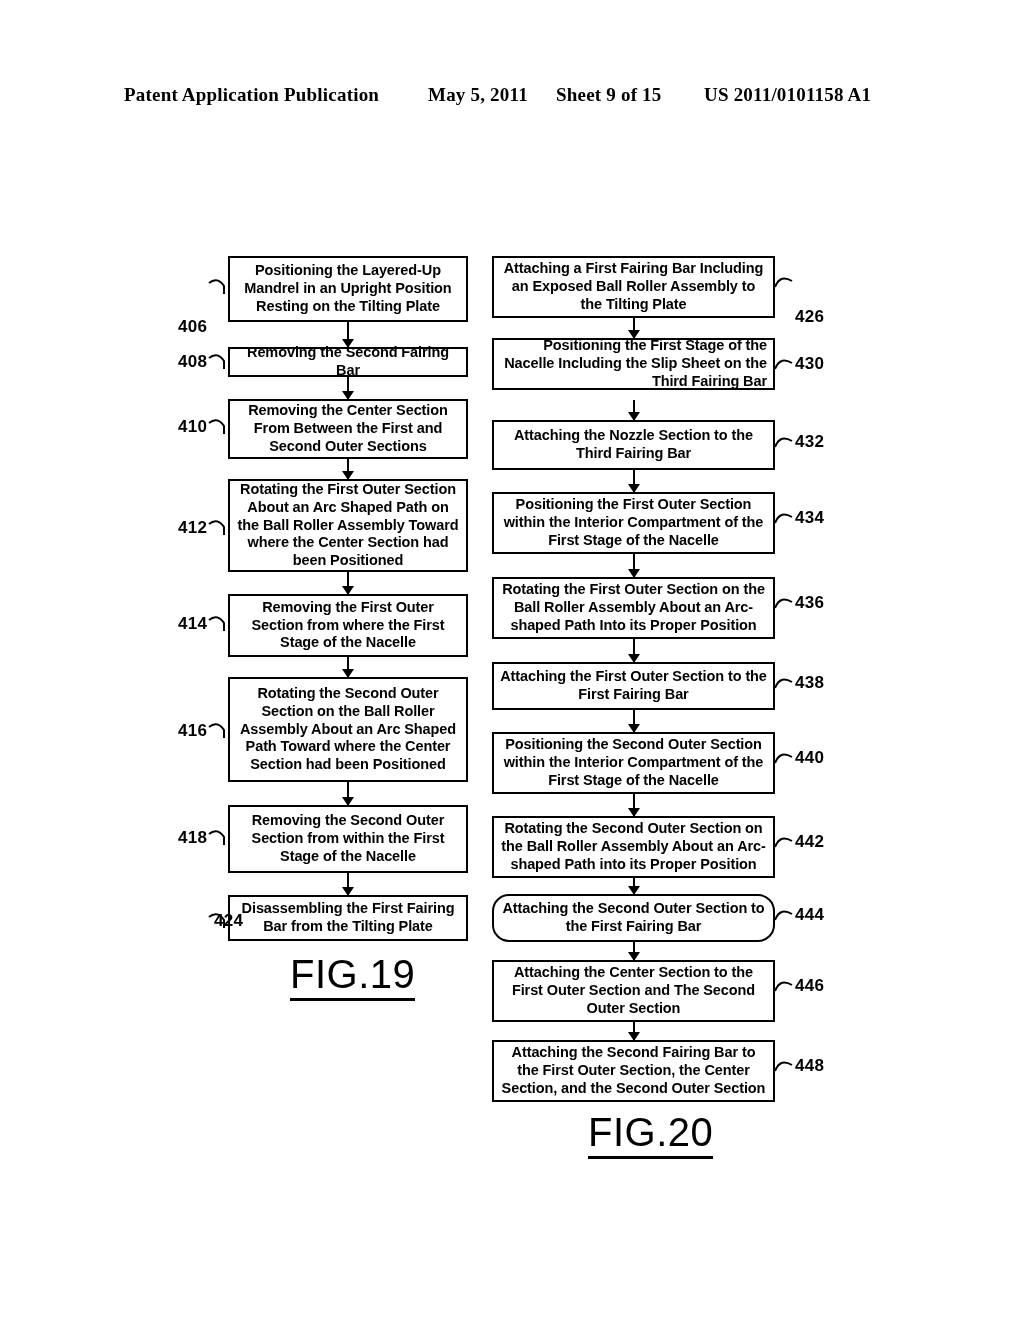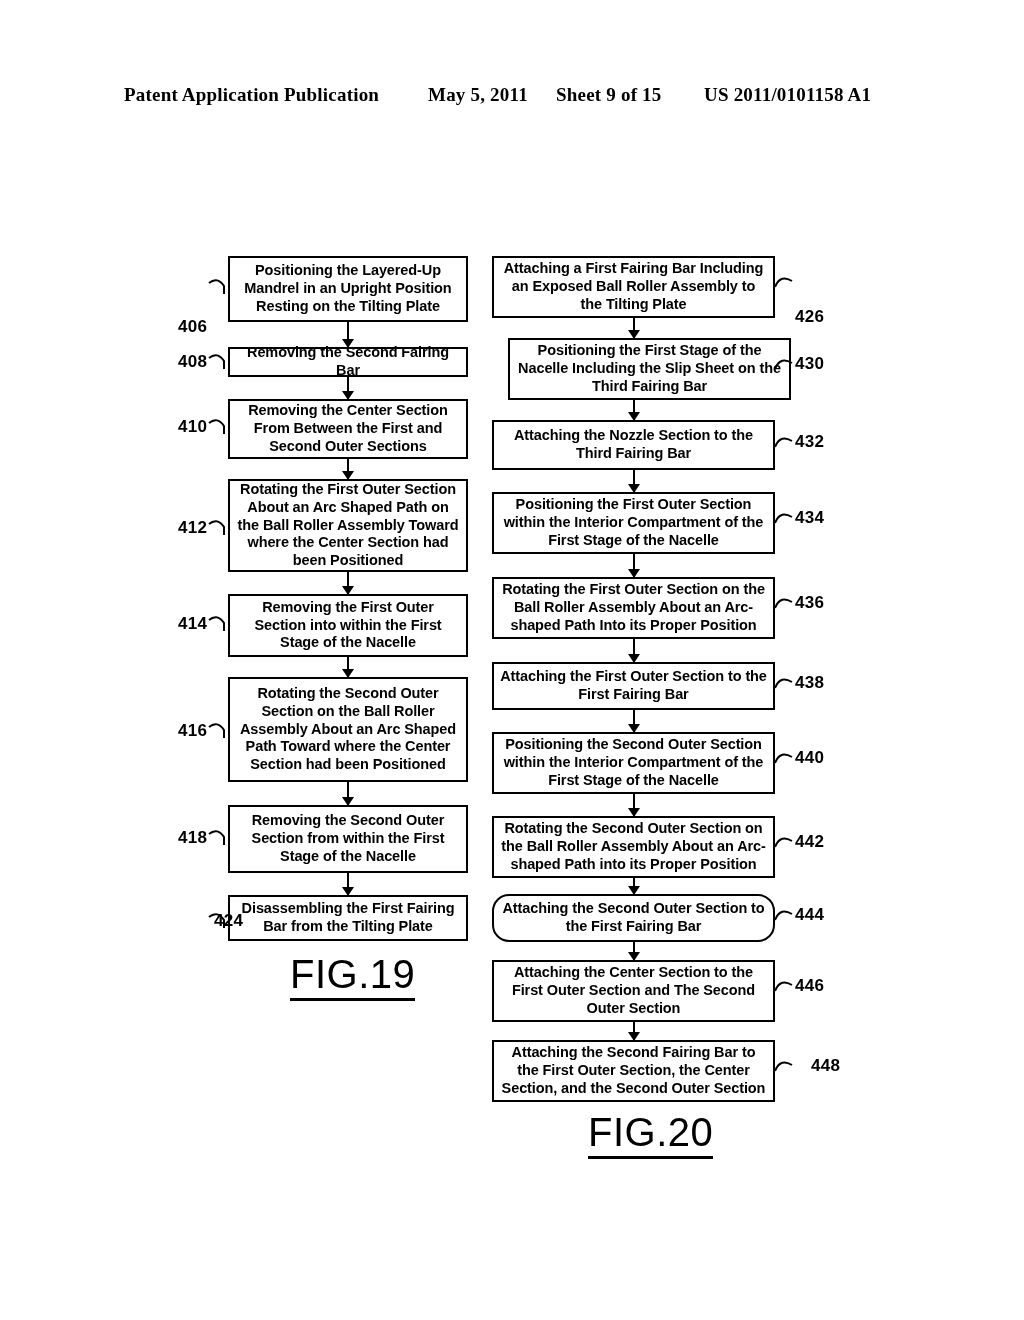--- a/index.html
+++ b/index.html
@@ -158,21 +158,21 @@
   </div>
   <div class="ref-num" style="left:178px; top:518px;">412</div>
   <div class="ref-lead" style="left:208px; top:519px;">
     <svg width="26" height="16" viewBox="0 0 26 16">
         <path d="M1 5 C7 0, 12 2, 16 8 L16 16" fill="none" stroke="#000" stroke-width="2"></path>
       </svg>
   </div>
   <div class="connector" style="left:347px; top:572px; height:22px;"></div>
 
   <div class="flow-node" style="left:228px; top:594px; width:240px; height:63px;">
-    <span class="node-text">Removing the First Outer Section into within the First Stage of the Nacelle</span>
+    <span class="node-text">Removing the First Outer Section from where the First Stage of the Nacelle</span>
   </div>
   <div class="ref-num" style="left:178px; top:614px;">414</div>
   <div class="ref-lead" style="left:208px; top:615px;">
     <svg width="26" height="16" viewBox="0 0 26 16">
         <path d="M1 5 C7 0, 12 2, 16 8 L16 16" fill="none" stroke="#000" stroke-width="2"></path>
       </svg>
   </div>
   <div class="connector" style="left:347px; top:657px; height:20px;"></div>
 
   <div class="flow-node" style="left:228px; top:677px; width:240px; height:105px;">
@@ -219,21 +219,21 @@
     <span class="node-text">Attaching a First Fairing Bar Including an Exposed Ball Roller Assembly to the Tilting Plate</span>
   </div>
   <div class="ref-num" style="left:795px; top:279px;margin-top:28px;">426</div>
   <div class="ref-lead" style="left:774px; top:275px;">
     <svg width="26" height="16" viewBox="0 0 26 16">
         <path d="M1 12 C5 2, 11 2, 18 6" fill="none" stroke="#000" stroke-width="2"></path>
       </svg>
   </div>
   <div class="connector" style="left:633px; top:318px; height:20px;"></div>
 
-  <div class="flow-node" style="left:508px; top:338px; width:283px; height:62px;">
+  <div class="flow-node" style="left:492px; top:338px; width:283px; height:52px;text-align:right;">
     <span class="node-text">Positioning the First Stage of the Nacelle Including the Slip Sheet on the Third Fairing Bar</span>
   </div>
   <div class="ref-num" style="left:795px; top:354px;">430</div>
   <div class="ref-lead" style="left:774px; top:357px;">
     <svg width="26" height="16" viewBox="0 0 26 16">
         <path d="M1 12 C5 2, 11 2, 18 6" fill="none" stroke="#000" stroke-width="2"></path>
       </svg>
   </div>
   <div class="connector" style="left:633px; top:400px; height:20px;"></div>
 
@@ -321,21 +321,21 @@
   <div class="ref-lead" style="left:774px; top:979px;">
     <svg width="26" height="16" viewBox="0 0 26 16">
         <path d="M1 12 C5 2, 11 2, 18 6" fill="none" stroke="#000" stroke-width="2"></path>
       </svg>
   </div>
   <div class="connector" style="left:633px; top:1022px; height:18px;"></div>
 
   <div class="flow-node" style="left:492px; top:1040px; width:283px; height:62px;">
     <span class="node-text">Attaching the Second Fairing Bar to the First Outer Section, the Center Section, and the Second Outer Section</span>
   </div>
-  <div class="ref-num" style="left:795px; top:1056px;margin-left:16px;">448</div>
+  <div class="ref-num" style="left:795px; top:1056px;">448</div>
   <div class="ref-lead" style="left:774px; top:1059px;">
     <svg width="26" height="16" viewBox="0 0 26 16">
         <path d="M1 12 C5 2, 11 2, 18 6" fill="none" stroke="#000" stroke-width="2"></path>
       </svg>
   </div>
 
   <div class="fig-caption" style="left:588px; top:1110px;">
     <span>FIG.20</span>
     <span class="cap-rule"></span>
   </div>

